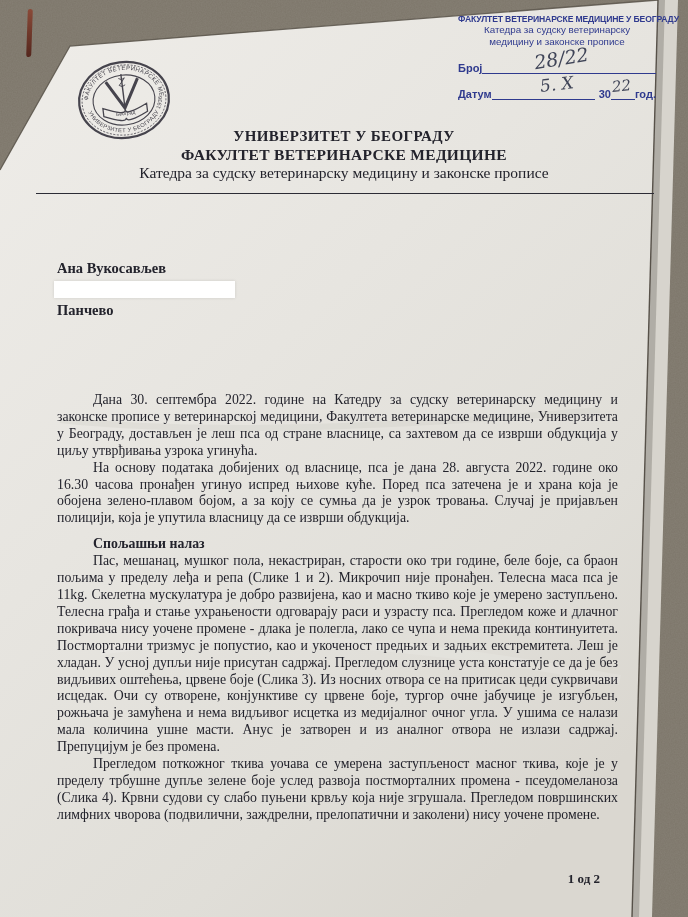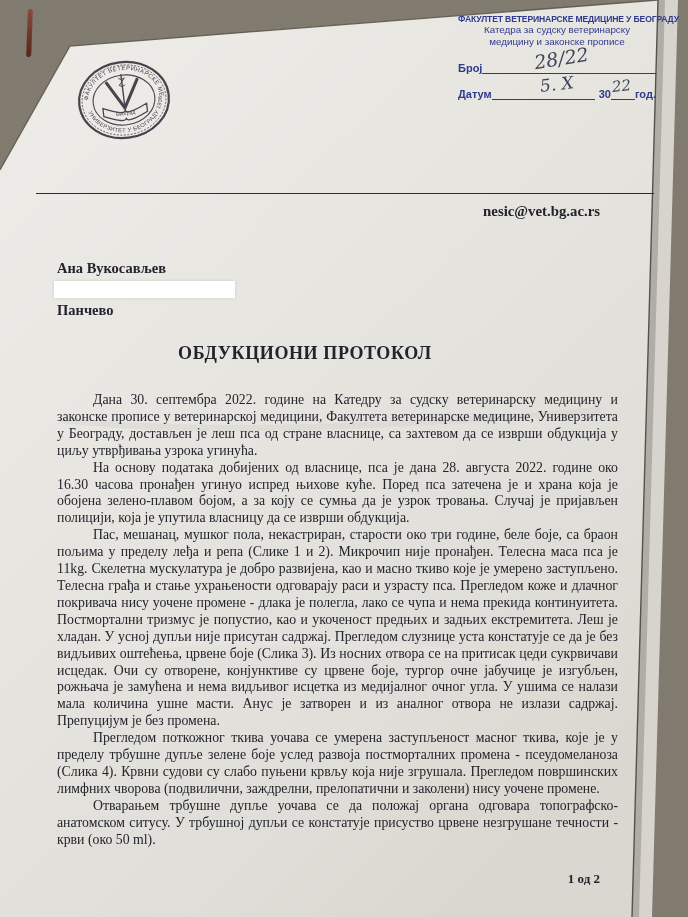--- a/index.html
+++ b/index.html
@@ -133,35 +133,38 @@
 
         <path d="M 28,52 Q 50,62 50,56 Q 50,62 72,52 L 72,60 Q 50,70 50,64 Q 50,70 28,60 Z" stroke-width="1.3"></path>
 
         <path d="M 34,26 L 50,54 L 66,26" stroke-width="3"></path>
         <line x1="50" y1="20" x2="50" y2="52" stroke-width="1.4"></line>
         <path d="M 47,24 q 3,3 6,0 q -3,4 -6,7 q 3,3 6,0" stroke-width="0.9"></path>
         <text x="50" y="61" text-anchor="middle" font-size="5" fill="#46444d" stroke="none" font-family="Liberation Sans, sans-serif">Београд</text>
       </g>
     </svg>
 
+    <div class="letterhead">
+      <div class="lh-uni">УНИВЕРЗИТЕТ У БЕОГРАДУ</div>
+      <div class="lh-fac">ФАКУЛТЕТ ВЕТЕРИНАРСКЕ МЕДИЦИНЕ</div>
+      <div class="lh-dep">Катедра за судску ветеринарску медицину и законске прописе</div>
+    </div>
     <div class="divider"></div>
 
     <div class="contact">
-      <div>nesic@vet.bg.ac.rs</div>
     </div>
 
     <div class="recipient">Ана Вукосављев</div>
     <div class="redaction"></div>
     <div class="recipient-city">Панчево</div>
 
-    <div class="doc-title">ОБДУКЦИОНИ ПРОТОКОЛ</div>
 
     <div class="body-text">
       <p>Дана 30. септембра 2022. године на Катедру за судску ветеринарску медицину и законске прописе у ветеринарској медицини, Факултета ветеринарске медицине, Универзитета у Београду, достављен је леш пса од стране власнице, са захтевом да се изврши обдукција у циљу утврђивања узрока угинућа.</p>
       <p>На основу података добијених од власнице, пса је дана 28. августа 2022. године око 16.30 часова пронађен угинуо испред њихове куће. Поред пса затечена је и храна која је обојена зелено-плавом бојом, а за коју се сумња да је узрок тровања. Случај је пријављен полицији, која је упутила власницу да се изврши обдукција.</p>
+      <p class="section-heading">Спољашњи налаз</p>
       <p>Пас, мешанац, мушког пола, некастриран, старости око три године, беле боје, са браон пољима у пределу леђа и репа (Слике 1 и 2). Микрочип није пронађен. Телесна маса пса је 11kg. Скелетна мускулатура је добро развијена, као и масно ткиво које је умерено заступљено. Телесна грађа и стање ухрањености одговарају раси и узрасту пса. Прегледом коже и длачног покривача нису уочене промене - длака је полегла, лако се чупа и нема прекида континуитета. Постмортални тризмус је попустио, као и укоченост предњих и задњих екстремитета. Леш је хладан. У усној дупљи није присутан садржај. Прегледом слузнице уста констатује се да је без видљивих оштећења, црвене боје (Слика 3). Из носних отвора се на притисак цеди сукрвичави исцедак. Очи су отворене, конјунктиве су црвене боје, тургор очне јабучице је изгубљен, рожњача је замућена и нема видљивог исцетка из медијалног очног угла. У ушима се налази мала количина ушне масти. Анус је затворен и из аналног отвора не излази садржај. Препуцијум је без промена.</p>
       <p>Прегледом поткожног ткива уочава се умерена заступљеност масног ткива, које је у пределу трбушне дупље зелене боје услед развоја постморталних промена - псеудомеланоза (Слика 4). Крвни судови су слабо пуњени крвљу која није згрушала. Прегледом површинских лимфних чворова (подвилични, заждрелни, прелопатични и заколени) нису уочене промене.</p>
-      <p>Отварањем трбушне дупље уочава се да положај органа одговара топографско-анатомском ситусу. У трбушној дупљи се констатује присуство црвене незгрушане течности - крви (око 50 ml).</p>
     </div>
 
     <div class="page-footer">1 од 2</div>
   </div>
 </div>
 
 </body></html>

